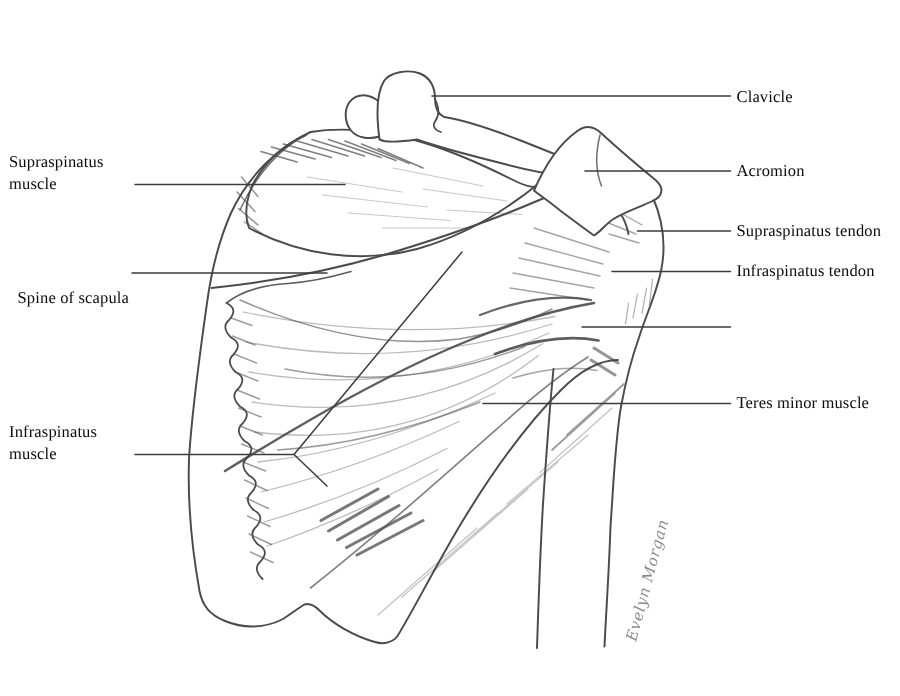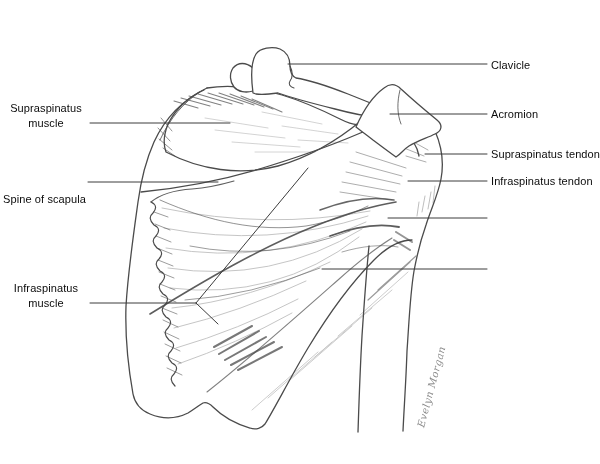--- a/index.html
+++ b/index.html
@@ -3,23 +3,23 @@
 <meta charset="utf-8">
 <style>
   html,body{margin:0;padding:0;background:#ffffff;}
   .stage{
     position:relative;width:600px;height:464px;background:#ffffff;
     font-family:"Liberation Sans",sans-serif;overflow:hidden;
   }
   .stage svg{position:absolute;left:0;top:0;}
   .lbl{
     position:absolute;font-size:11px;line-height:15px;color:#0b0b0b;
-    white-space:nowrap;letter-spacing:.1px;
+    white-space:nowrap;letter-spacing:.1px;font-family:Liberation Serif, serif;
   }
-  .lbl.wrap{white-space:normal;text-align:center;width:80px;}
+  .lbl.wrap{white-space:normal;text-align:left;width:80px;}
   .lbl.r{left:491px;}
 </style>
 </head>
 <body>
 
 <div class="stage">
 
   <svg width="600" height="464" viewBox="0 0 600 464" fill="none" stroke-linecap="round" stroke-linejoin="round">
 
     <g stroke="#4b4b4b" stroke-width="1.3">
@@ -202,13 +202,14 @@
 
   <div class="lbl r" style="top:58px">Clavicle</div>
 
   <div class="lbl r" style="top:107px">Acromion</div>
 
   <div class="lbl r" style="top:174px">Infraspinatus tendon</div>
 
   <div class="lbl r" style="top:147px">Supraspinatus tendon</div>
 
 
+  <div class="lbl r" style="top:262px">Teres minor muscle</div>
 </div>
 
 </body></html>

